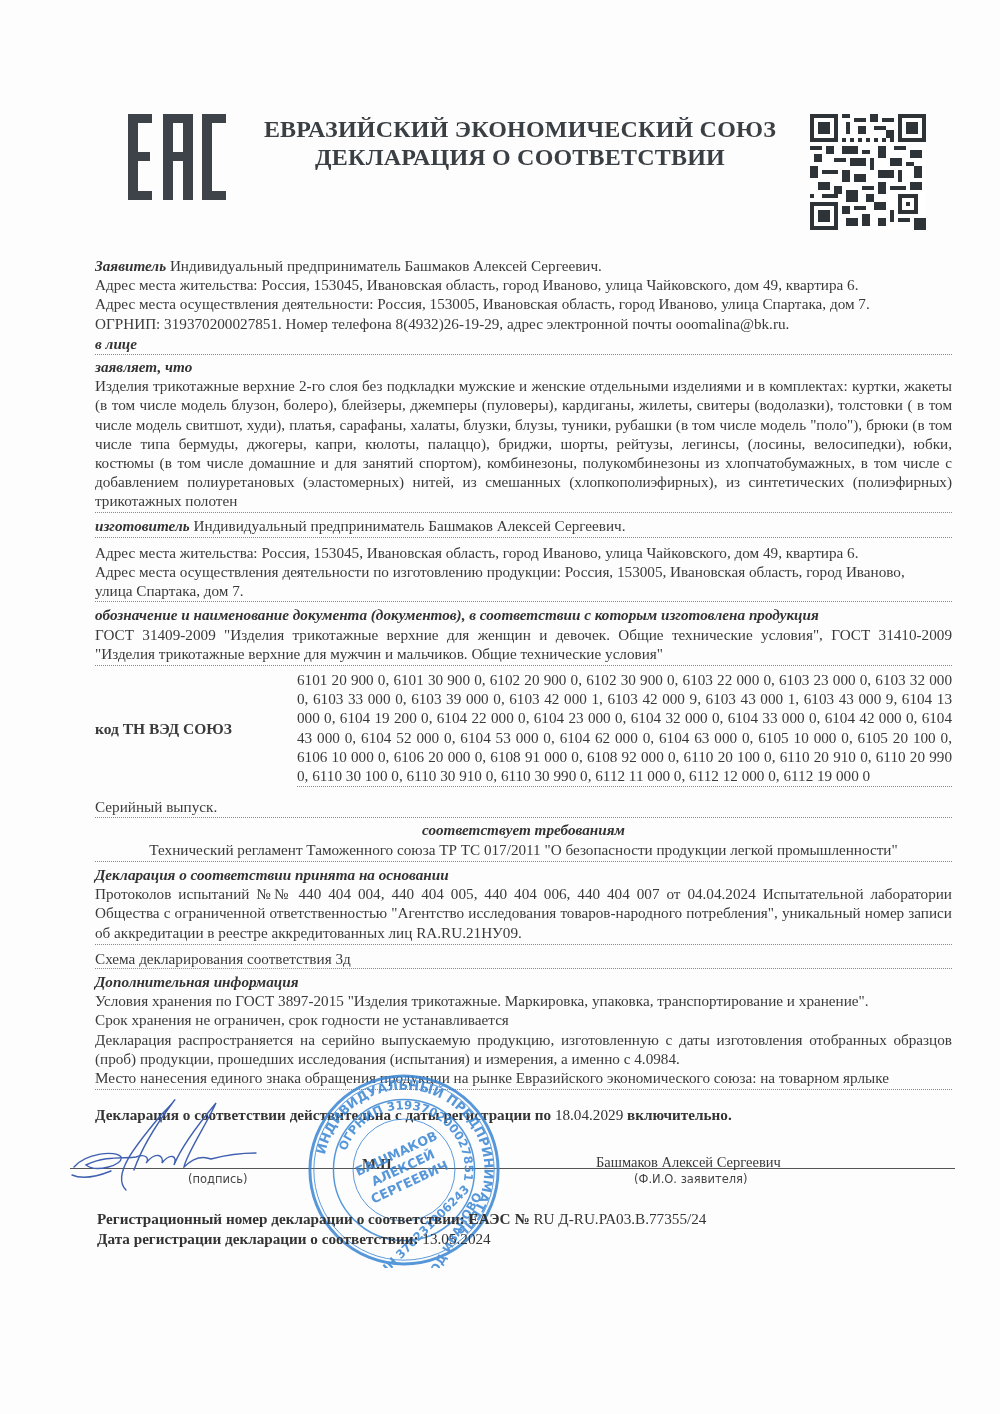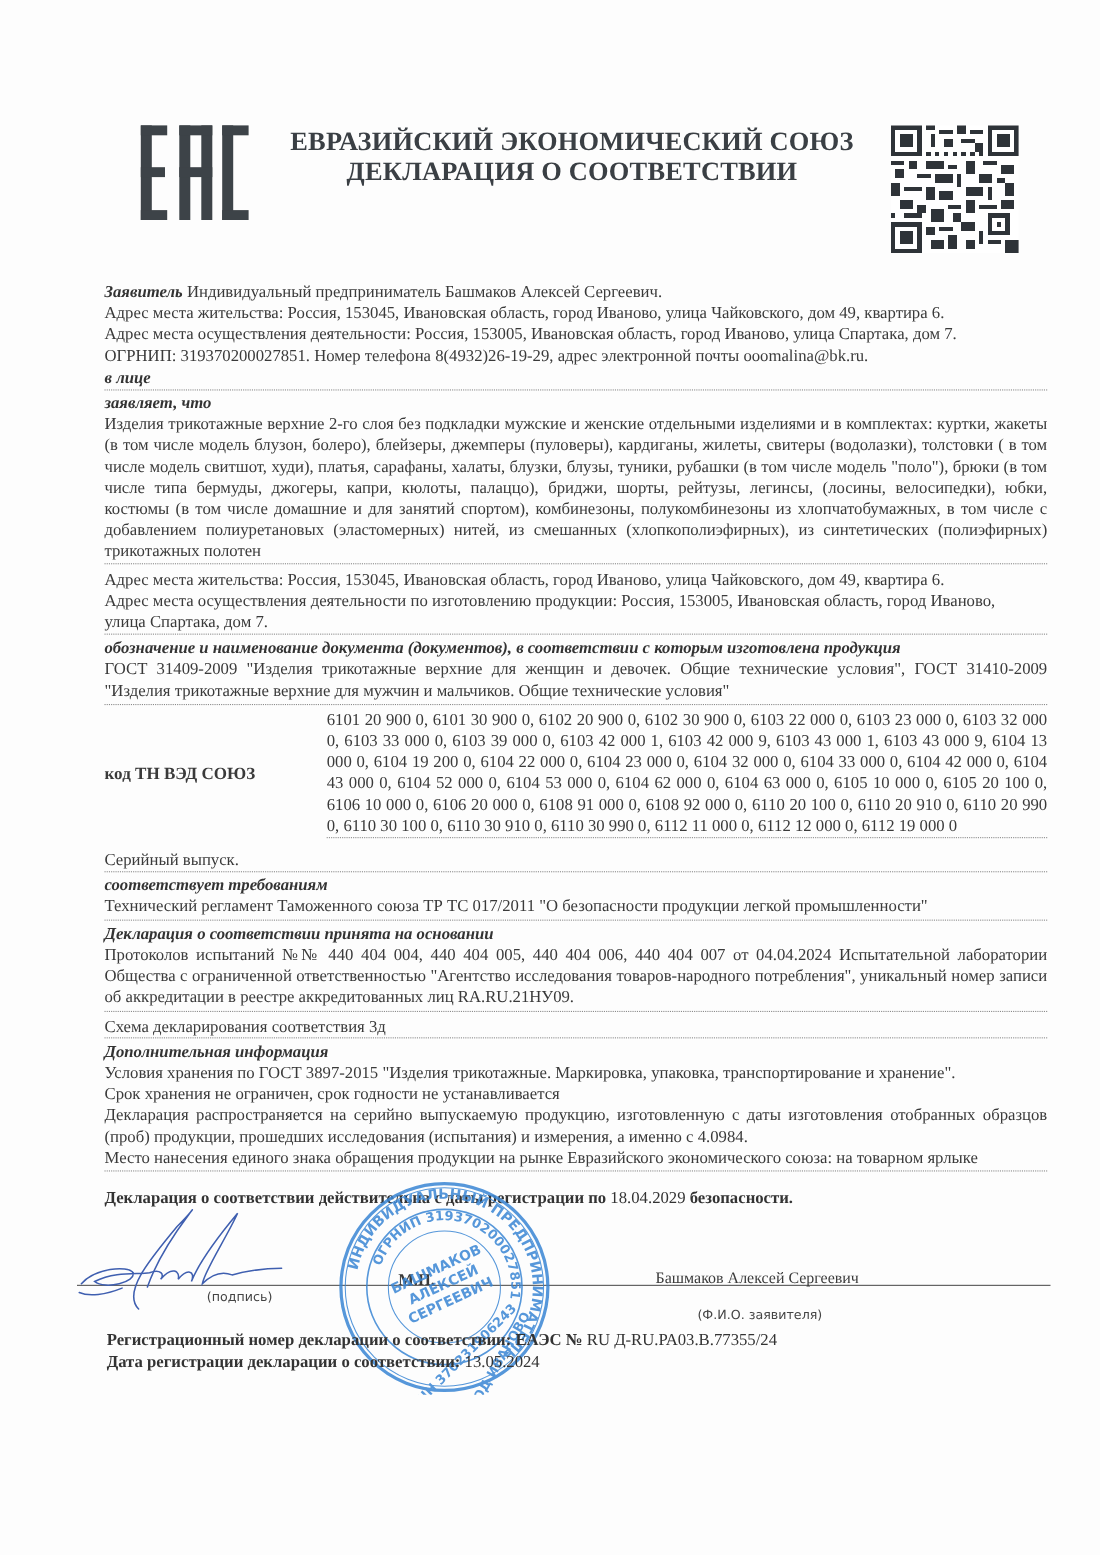--- a/index.html
+++ b/index.html
@@ -144,69 +144,72 @@
       <div class="line">Адрес места осуществления деятельности: Россия, 153005, Ивановская область, город Иваново, улица Спартака, дом 7.</div>
       <div class="line">ОГРНИП: 319370200027851. Номер телефона 8(4932)26-19-29, адрес электронной почты ooomalina@bk.ru.</div>
       <div class="blk b" style="margin-top:1px;padding-bottom:1px;">в лице</div>
     </div>
 
     <div class="blk" style="padding-top:2px;padding-bottom:1px;">
       <div class="b">заявляет, что</div>
       <div class="j">Изделия трикотажные верхние 2-го слоя без подкладки мужские и женские отдельными изделиями и в комплектах: куртки, жакеты (в том числе модель блузон, болеро), блейзеры, джемперы (пуловеры), кардиганы, жилеты, свитеры (водолазки), толстовки ( в том числе модель свитшот, худи), платья, сарафаны, халаты, блузки, блузы, туники, рубашки (в том числе модель "поло"), брюки (в том числе типа бермуды, джогеры, капри, кюлоты, палаццо), бриджи, шорты, рейтузы, легинсы, (лосины, велосипедки), юбки, костюмы (в том числе домашние и для занятий спортом), комбинезоны, полукомбинезоны из хлопчатобумажных, в том числе с добавлением полиуретановых (эластомерных) нитей, из смешанных (хлопкополиэфирных), из синтетических (полиэфирных) трикотажных полотен</div>
     </div>
 
+    <div class="blk" style="padding-top:3px;padding-bottom:2px;">
+      <span class="b">изготовитель</span><span> Индивидуальный предприниматель Башмаков Алексей Сергеевич.</span>
+    </div>
 
     <div class="blk" style="padding-top:5px;padding-bottom:1px;">
       <div class="line">Адрес места жительства: Россия, 153045, Ивановская область, город Иваново, улица Чайковского, дом 49, квартира 6.</div>
       <div style="width:820px;">Адрес места осуществления деятельности по изготовлению продукции: Россия, 153005, Ивановская область, город Иваново, улица Спартака, дом 7.</div>
     </div>
 
     <div class="blk" style="padding-top:3px;padding-bottom:2px;">
       <div class="b line">обозначение и наименование документа (документов), в соответствии с которым изготовлена продукция</div>
       <div class="j">ГОСТ 31409-2009 "Изделия трикотажные верхние для женщин и девочек. Общие технические условия", ГОСТ 31410-2009 "Изделия трикотажные верхние для мужчин и мальчиков. Общие технические условия"</div>
     </div>
 
     <div class="codes-row" style="padding-top:4px;">
       <div class="codes-label">код ТН ВЭД СОЮЗ</div>
       <div class="codes-value blk" style="padding-bottom:1px;">6101 20 900 0, 6101 30 900 0, 6102 20 900 0, 6102 30 900 0, 6103 22 000 0, 6103 23 000 0, 6103 32 000 0, 6103 33 000 0, 6103 39 000 0, 6103 42 000 1, 6103 42 000 9, 6103 43 000 1, 6103 43 000 9, 6104 13 000 0, 6104 19 200 0, 6104 22 000 0, 6104 23 000 0, 6104 32 000 0, 6104 33 000 0, 6104 42 000 0, 6104 43 000 0, 6104 52 000 0, 6104 53 000 0, 6104 62 000 0, 6104 63 000 0, 6105 10 000 0, 6105 20 100 0, 6106 10 000 0, 6106 20 000 0, 6108 91 000 0, 6108 92 000 0, 6110 20 100 0, 6110 20 910 0, 6110 20 990 0, 6110 30 100 0, 6110 30 910 0, 6110 30 990 0, 6112 11 000 0, 6112 12 000 0, 6112 19 000 0</div>
     </div>
 
     <div class="blk" style="padding-top:10px;padding-bottom:1px;">Серийный выпуск.</div>
 
-    <div class="blk" style="padding-top:2px;padding-bottom:2px;">
+    <div class="blk" style="padding-top:2px;padding-bottom:2px;text-align:center;">
       <div class="b">соответствует требованиям</div>
       <div class="line">Технический регламент Таможенного союза ТР ТС 017/2011 "О безопасности продукции легкой промышленности"</div>
     </div>
 
     <div class="blk" style="padding-top:3px;padding-bottom:2px;">
       <div class="b">Декларация о соответствии принята на основании</div>
       <div class="j">Протоколов испытаний №№ 440 404 004, 440 404 005, 440 404 006, 440 404 007 от 04.04.2024 Испытательной лаборатории Общества с ограниченной ответственностью "Агентство исследования товаров-народного потребления", уникальный номер записи об аккредитации в реестре аккредитованных лиц RA.RU.21НУ09.</div>
     </div>
 
     <div class="blk" style="padding-top:4px;padding-bottom:0px;">Схема декларирования соответствия 3д</div>
 
     <div class="blk" style="padding-top:3px;padding-bottom:2px;">
       <div class="b">Дополнительная информация</div>
       <div class="line">Условия хранения по ГОСТ 3897-2015 "Изделия трикотажные. Маркировка, упаковка, транспортирование и хранение".</div>
       <div>Срок хранения не ограничен, срок годности не устанавливается</div>
       <div class="j">Декларация распространяется на серийно выпускаемую продукцию, изготовленную с даты изготовления отобранных образцов (проб) продукции, прошедших исследования (испытания) и измерения, а именно с 4.0984.</div>
       <div class="j">Место нанесения единого знака обращения продукции на рынке Евразийского экономического союза: на товарном ярлыке</div>
     </div>
 
     <div style="padding-top:15px;font-weight:bold;color:#333;">
-      <span>Декларация о соответствии действительна с даты регистрации по </span><span style="font-weight:normal;">18.04.2029</span><span> безопасности.</span>
+      <span>Декларация о соответствии действительна с даты регистрации по </span><span style="font-weight:normal;">18.04.2029</span><span> включительно.</span>
     </div>
   </div>
 
   <div class="sig-area">
     <div class="sig-line"></div>
     <div class="mp">М.П.</div>
     <div class="fio">Башмаков Алексей Сергеевич</div>
     <div class="sig-caption" style="left:128px;top:42px;">(подпись)</div>
-    <div class="sig-caption" style="left:574px;top:42px;margin-top:16px;">(Ф.И.О. заявителя)</div>
+    <div class="sig-caption" style="left:574px;top:42px;">(Ф.И.О. заявителя)</div>
   </div>
 
   <svg class="signature" viewBox="0 0 230 100">
     <g fill="none" stroke="#3f5fb0" stroke-width="1.4" stroke-linecap="round">
       <path d="M60 95 C 45 80, 70 50, 95 20 C 110 5, 112 0, 105 10 C 90 30, 75 55, 68 75"></path>
       <path d="M8 72 C 20 58, 50 55, 55 62 C 58 70, 30 78, 20 70 C 40 60, 60 64, 70 62 C 80 58, 84 64, 80 68 C 90 56, 98 60, 96 68 C 104 58, 112 60, 108 70 C 116 50, 140 20, 150 8 C 140 30, 120 60, 118 72 C 130 60, 140 62, 145 64 C 160 60, 175 58, 190 58"></path>
       <path d="M6 80 C 15 84, 30 82, 45 76"></path>
     </g>
   </svg>
 

